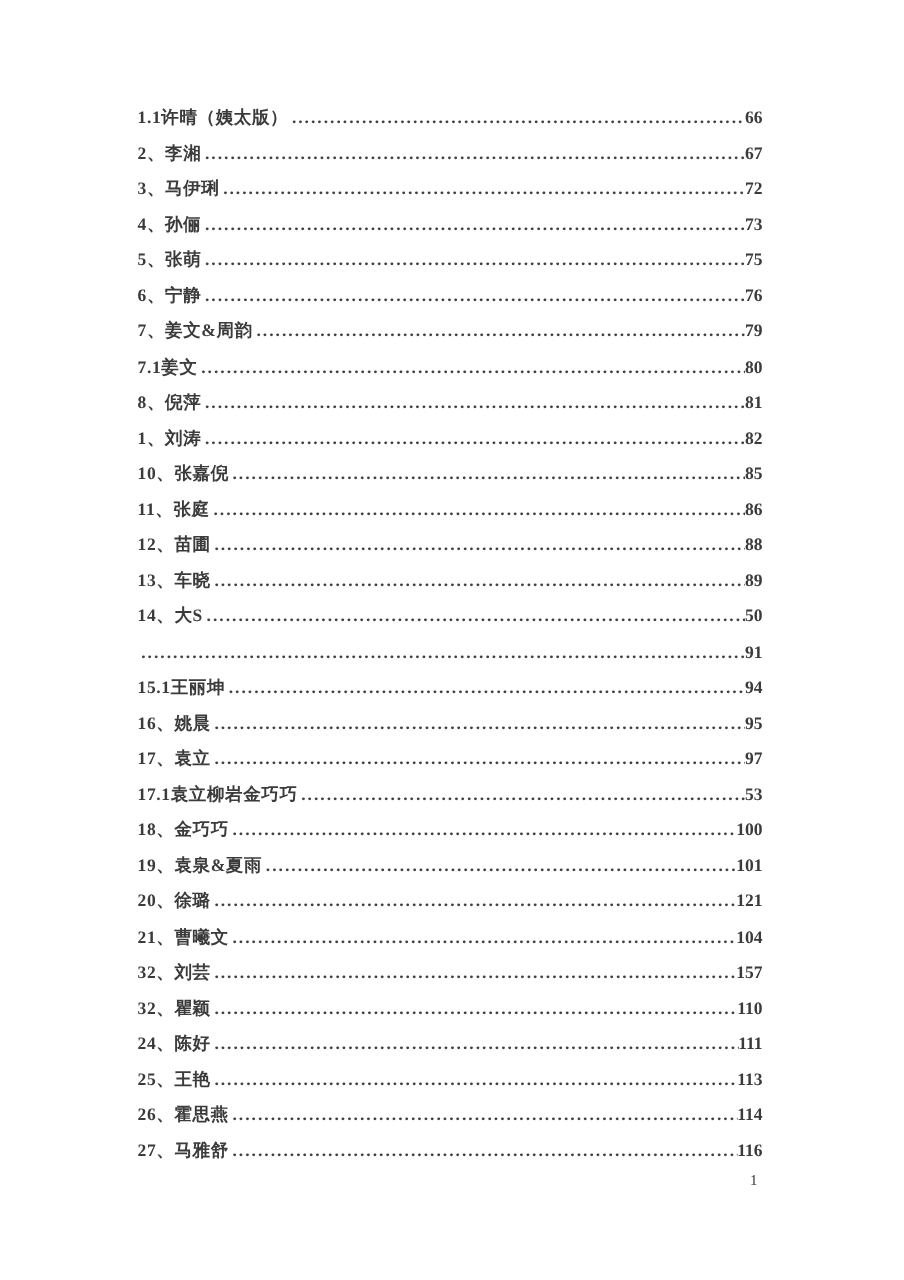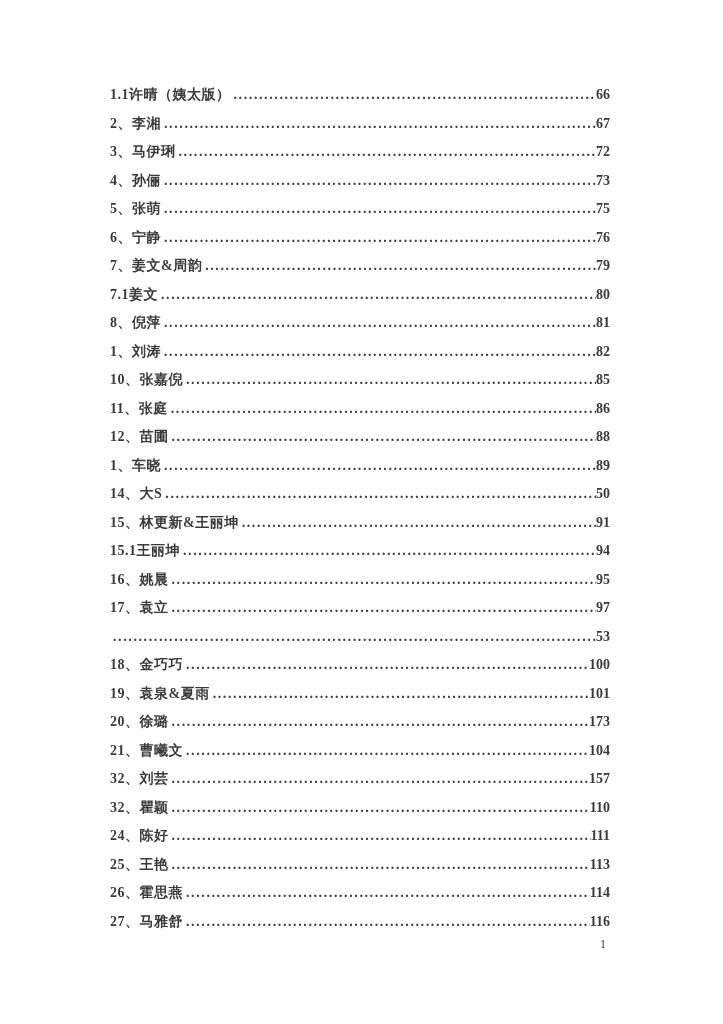--- a/index.html
+++ b/index.html
@@ -135,33 +135,32 @@
         <span class="toc-page">86</span>
       </div>
 
       <div class="toc-row">
         <span class="toc-label">12、苗圃</span>
         <span class="toc-dots">............................................................................................................................................................................................................................................................................................................</span>
         <span class="toc-page">88</span>
       </div>
 
       <div class="toc-row">
-        <span class="toc-label">1、车晓</span>
+        <span class="toc-label">13、车晓</span>
         <span class="toc-dots">............................................................................................................................................................................................................................................................................................................</span>
         <span class="toc-page">89</span>
       </div>
 
       <div class="toc-row">
         <span class="toc-label">14、大S</span>
         <span class="toc-dots">............................................................................................................................................................................................................................................................................................................</span>
         <span class="toc-page">50</span>
       </div>
 
       <div class="toc-row">
-        <span class="toc-label">15、林更新&amp;王丽坤</span>
         <span class="toc-dots">............................................................................................................................................................................................................................................................................................................</span>
         <span class="toc-page">91</span>
       </div>
 
       <div class="toc-row">
         <span class="toc-label">15.1王丽坤</span>
         <span class="toc-dots">............................................................................................................................................................................................................................................................................................................</span>
         <span class="toc-page">94</span>
       </div>
 
@@ -171,40 +170,41 @@
         <span class="toc-page">95</span>
       </div>
 
       <div class="toc-row">
         <span class="toc-label">17、袁立</span>
         <span class="toc-dots">............................................................................................................................................................................................................................................................................................................</span>
         <span class="toc-page">97</span>
       </div>
 
       <div class="toc-row">
+        <span class="toc-label">17.1袁立柳岩金巧巧</span>
         <span class="toc-dots">............................................................................................................................................................................................................................................................................................................</span>
         <span class="toc-page">53</span>
       </div>
 
       <div class="toc-row">
         <span class="toc-label">18、金巧巧</span>
         <span class="toc-dots">............................................................................................................................................................................................................................................................................................................</span>
         <span class="toc-page">100</span>
       </div>
 
       <div class="toc-row">
         <span class="toc-label">19、袁泉&amp;夏雨</span>
         <span class="toc-dots">............................................................................................................................................................................................................................................................................................................</span>
         <span class="toc-page">101</span>
       </div>
 
       <div class="toc-row">
         <span class="toc-label">20、徐璐</span>
         <span class="toc-dots">............................................................................................................................................................................................................................................................................................................</span>
-        <span class="toc-page">173</span>
+        <span class="toc-page">121</span>
       </div>
 
       <div class="toc-row">
         <span class="toc-label">21、曹曦文</span>
         <span class="toc-dots">............................................................................................................................................................................................................................................................................................................</span>
         <span class="toc-page">104</span>
       </div>
 
       <div class="toc-row">
         <span class="toc-label">32、刘芸</span>

